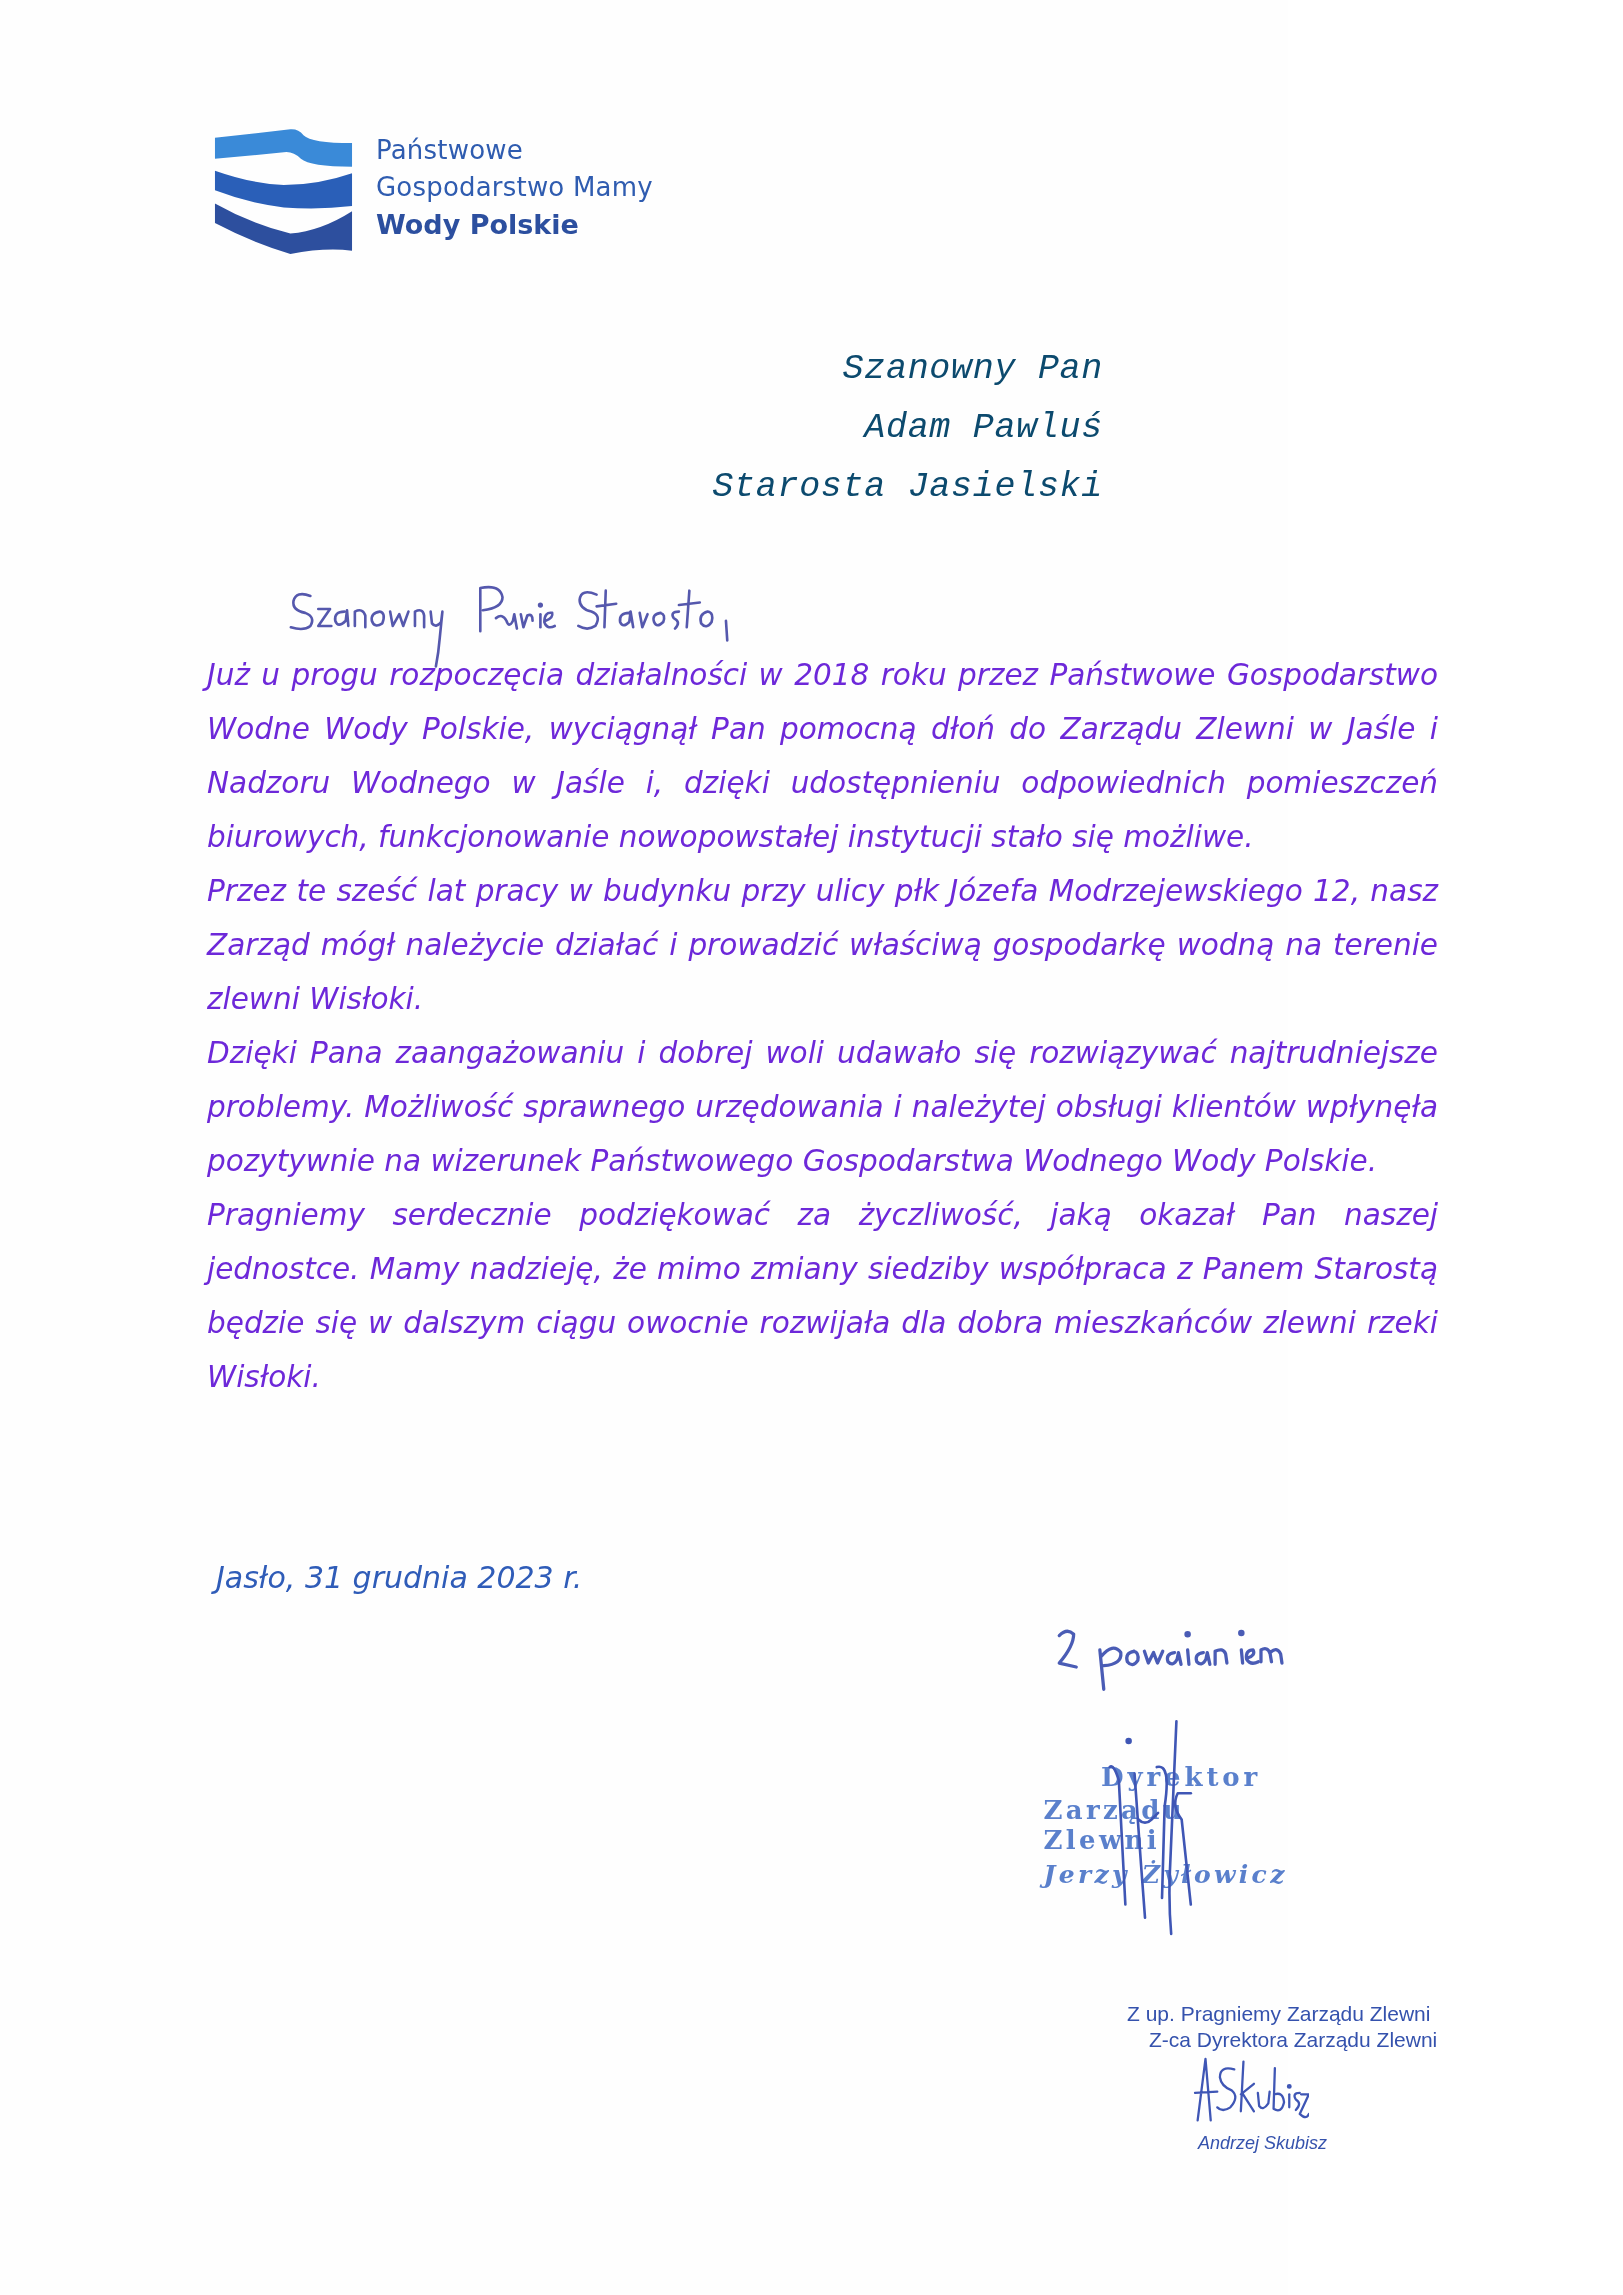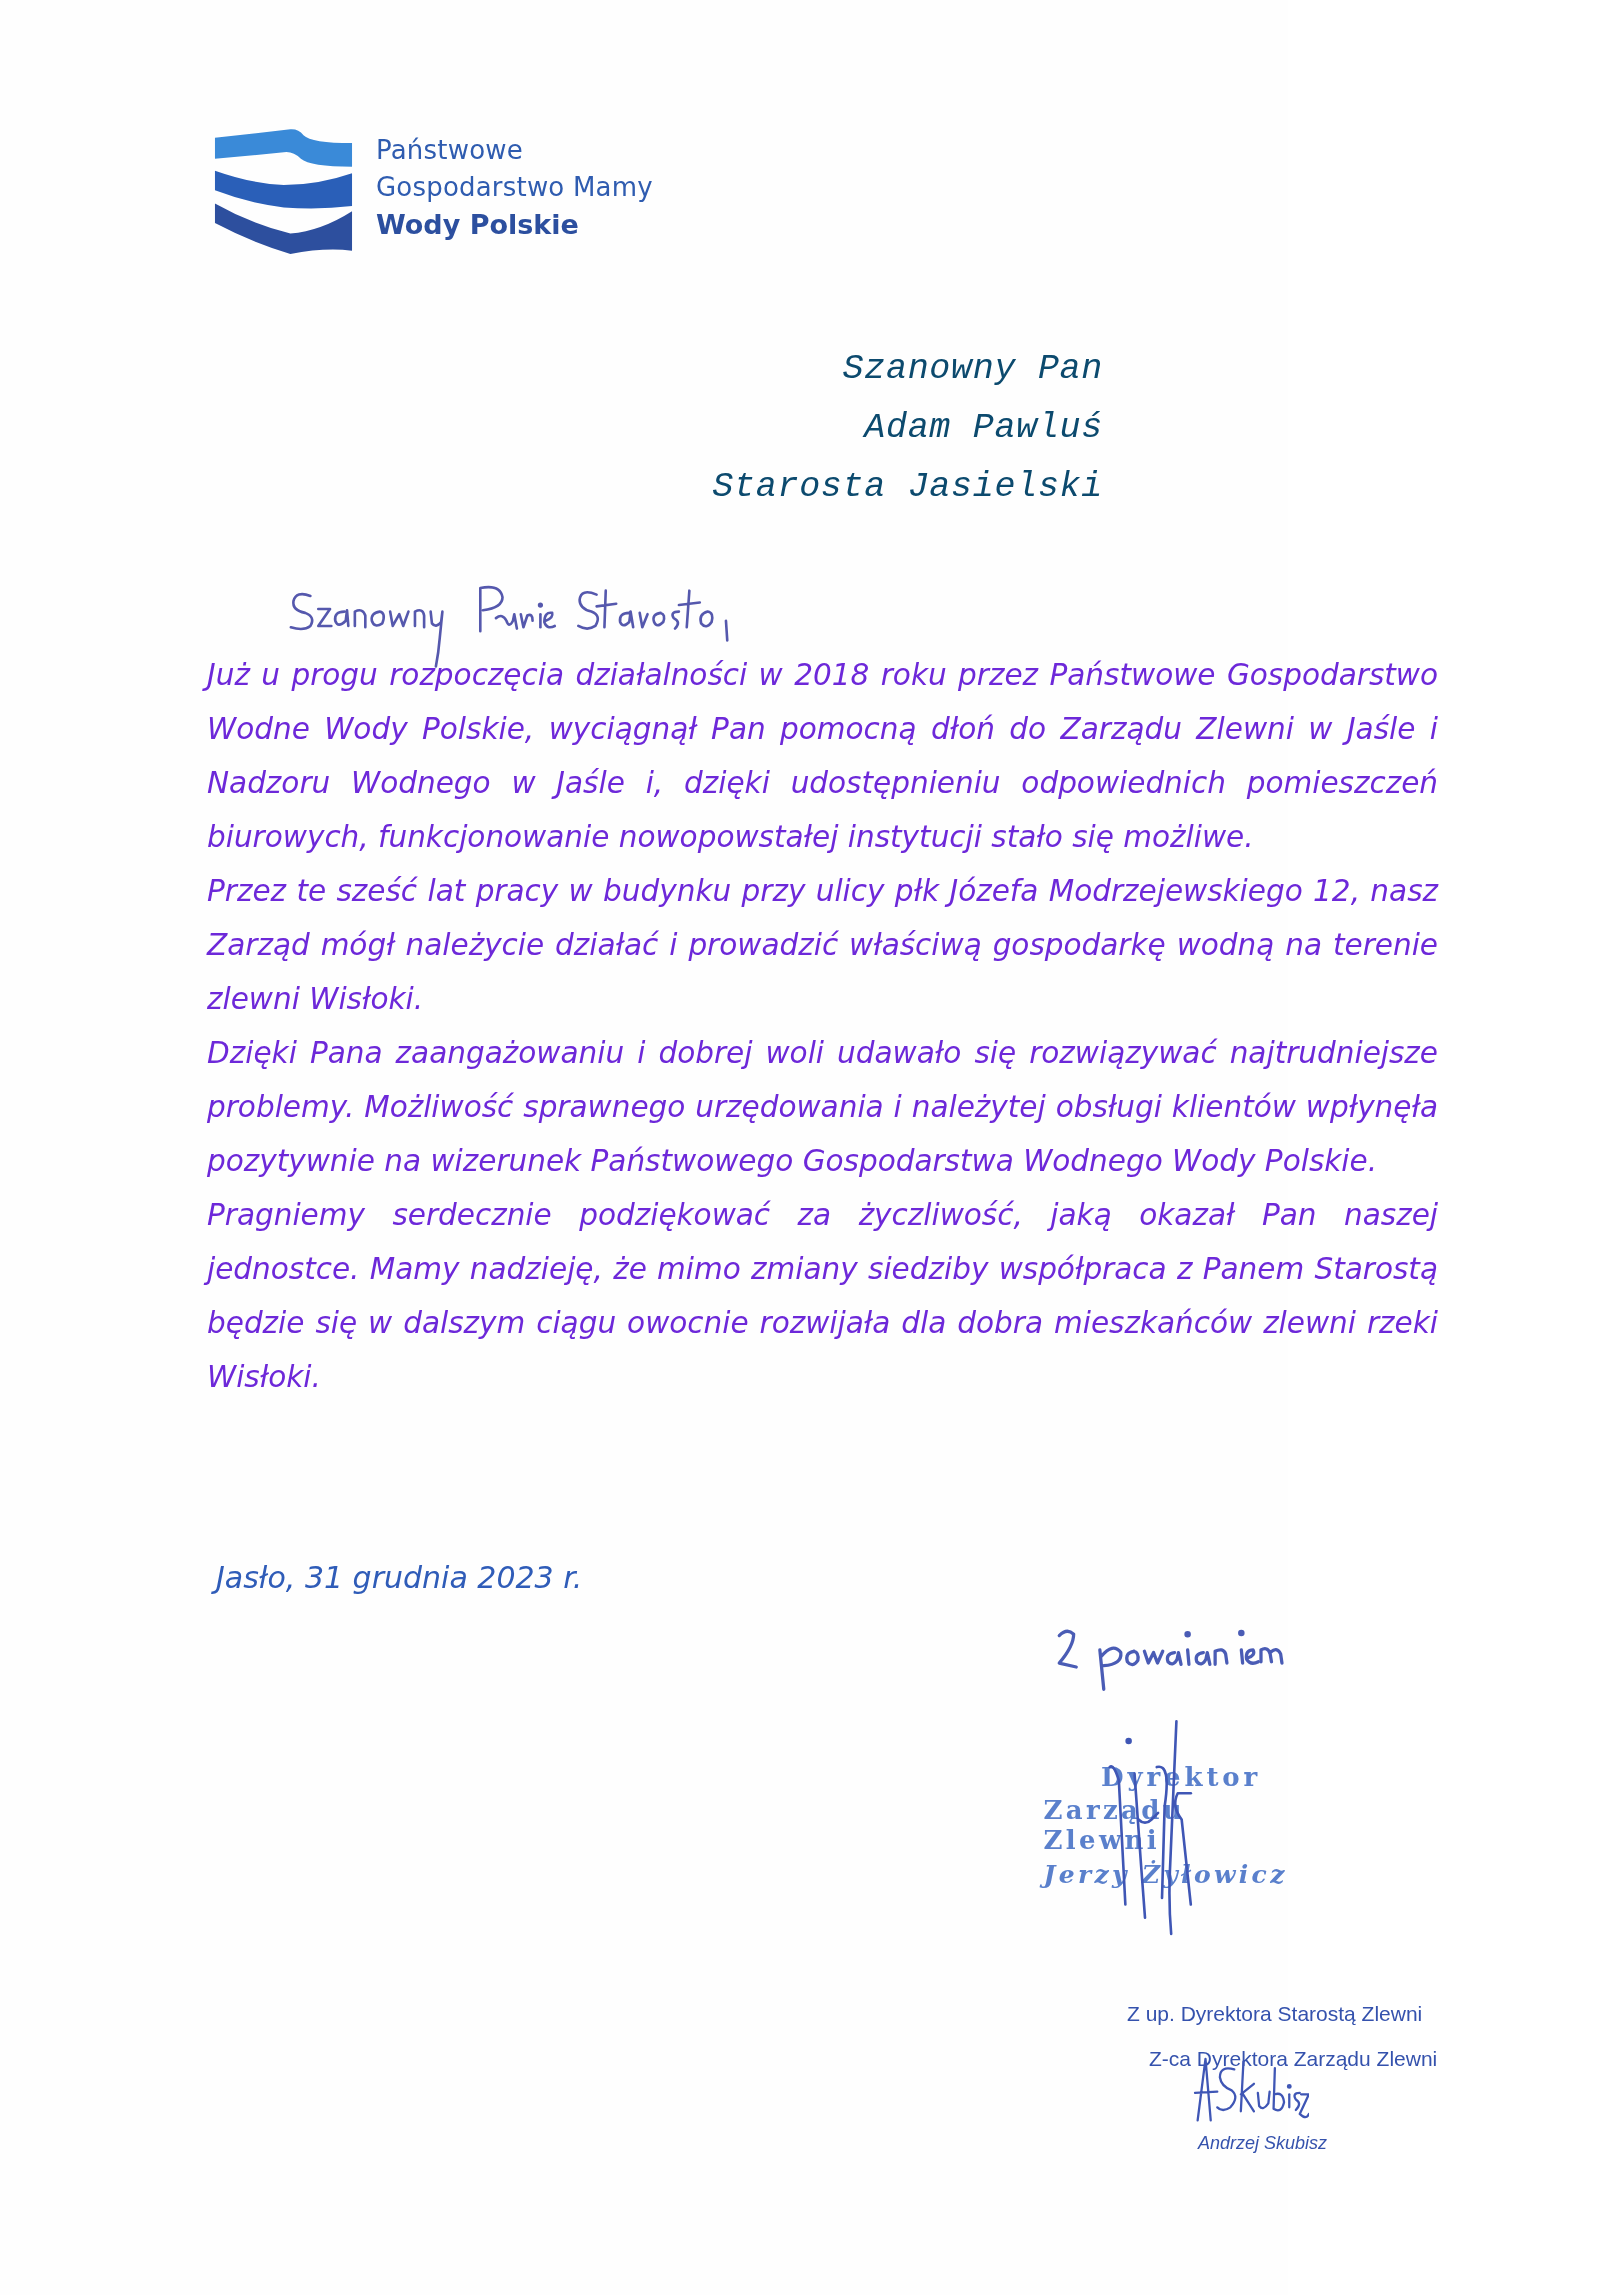--- a/index.html
+++ b/index.html
@@ -37,21 +37,21 @@
   .stamp1 { position: absolute; left: 1041px; top: 1754px; width: 262px; height: 170px;
     font-family: "DejaVu Serif", serif; font-weight: bold; color: #5a80cc; }
   .stamp1 .s-dyr { position: absolute; left: 60px; top: 7.9px; font-size: 26px; letter-spacing: 3.9px; }
   .stamp1 .s-zar { position: absolute; left: 2.6px; top: 41px; font-size: 26px; letter-spacing: 3.3px; }
   .stamp1 .s-name { position: absolute; left: 2.6px; top: 106px; font-size: 25px; font-style: italic; letter-spacing: 3.3px; }
   .sig1 { position: absolute; left: 1073px; top: 1708px; width: 216px; height: 236px; }
 
   
   .stamp2 { position: absolute; left: 1127px; top: 2002px; font-family: "Liberation Sans", sans-serif; color: #3552ad; }
   .stamp2 .t1 { position: absolute; left: 0; top: 0; font-size: 21px; white-space: nowrap; }
-  .stamp2 .t2 { position: absolute; left: 22px; top: 45px; font-size: 21px; white-space: nowrap; }
+  .stamp2 .t2 { position: absolute; left: 22px; top: 26px; font-size: 21px; white-space: nowrap; }
   .stamp2 .t3 { position: absolute; left: 71px; top: 131px; font-size: 18px; font-style: italic; white-space: nowrap; }
   .sig2 { position: absolute; left: 1191px; top: 2055px; width: 118px; height: 72px; }
 </style>
 </head>
 <body>
 
 <div class="page">
 
   <svg class="logo-mark" viewBox="0 0 215 195">
     <path d="M3 18 L118 5 Q130 4 138 14 Q150 26 212 26 L212 62 Q148 62 134 50 Q122 38 108 40 L3 50 Z" fill="#3a8ad8"></path>
@@ -142,21 +142,21 @@
       <path d="M56 90 Q62 84 70 110 L80 300"></path>
       <path d="M94 100 L104 240 L110 320"></path>
       <path d="M128 90 Q150 84 140 150 L136 290"></path>
       <path d="M162 130 L180 130"></path>
       <path d="M160 130 Q150 150 166 170 L180 300"></path>
       <path d="M100 170 Q110 180 120 170 L130 160"></path>
     </g>
   </svg>
 
   <div class="stamp2">
-    <div class="t1">Z up. Dyrektora Starostą Zlewni</div>
+    <div class="t1">Z up. Pragniemy Zarządu Zlewni</div>
     <div class="t2">Z-ca Dyrektora Zarządu Zlewni</div>
     <div class="t3">Andrzej Skubisz</div>
   </div>
   <svg class="sig2" viewBox="0 0 180 110">
     <title>ASkubisz</title>
     <g fill="none" stroke="#3f56b5" stroke-width="3.5" stroke-linecap="round" stroke-linejoin="round">
       <path d="M10 100 L22 6 L30 100 M6 58 L40 56"></path>
       <path d="M66 22 Q44 16 44 34 Q46 48 62 54 Q74 64 60 80 Q48 88 40 80"></path>
       <path d="M80 10 L76 86 M76 60 L96 44 M78 58 L96 86"></path>
       <path d="M102 58 L104 78 Q110 86 118 74 L120 56"></path>

